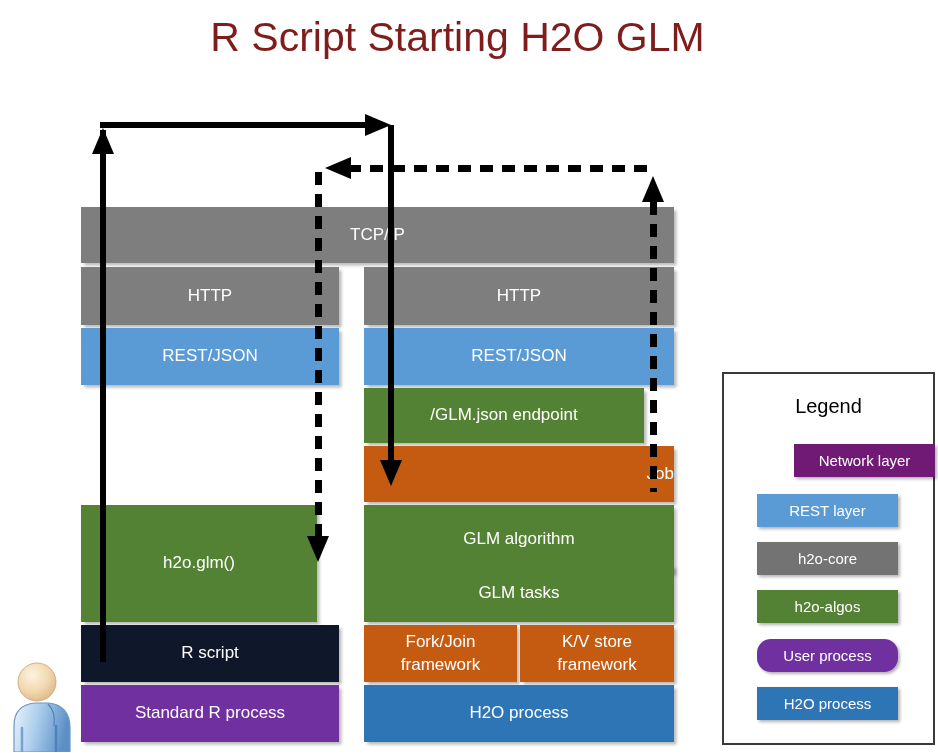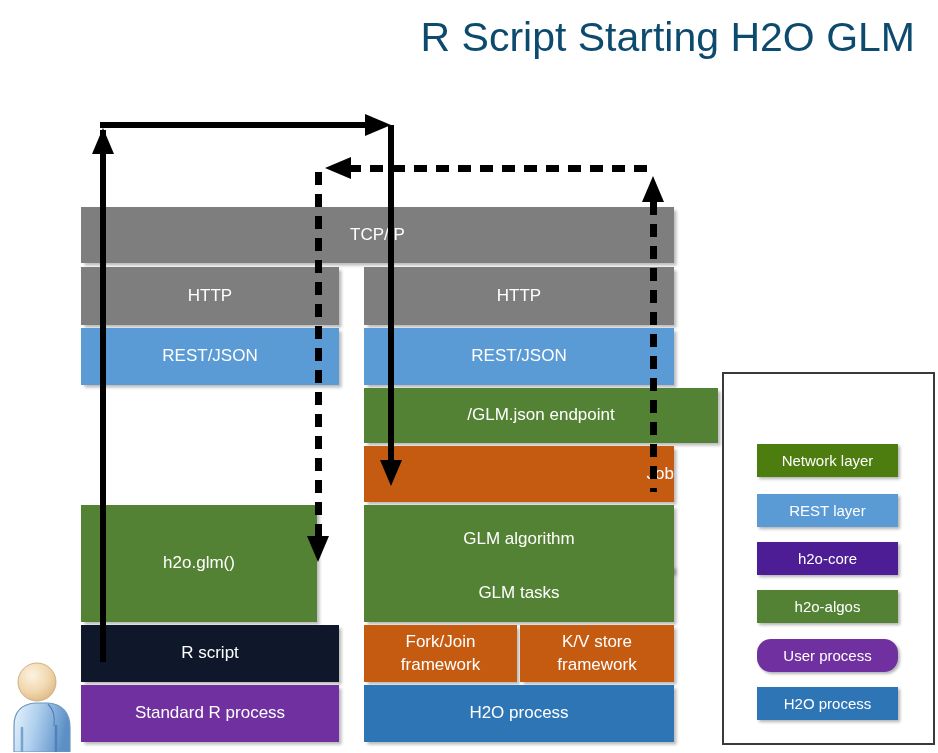--- a/index.html
+++ b/index.html
@@ -1,41 +1,41 @@
 <!DOCTYPE html>
 <html><head>
 <meta charset="utf-8">
 <style>
   html,body{margin:0;padding:0;background:#ffffff;}
   #stage{
     position:relative;width:938px;height:753px;background:#ffffff;overflow:hidden;
     font-family:"Liberation Sans",sans-serif;
   }
   .title{
-    position:absolute;left:0;top:14px;width:915px;text-align:right;
-    font-size:41px;color:#0c4a6e;letter-spacing:0px;
+    position:absolute;left:0;top:14px;width:915px;text-align:center;
+    font-size:41px;color:#7f1d1d;letter-spacing:0px;
   }
   .box{
     position:absolute;display:flex;align-items:center;justify-content:center;
     color:#fff;font-size:17px;text-align:center;line-height:1.3;
     box-shadow:2.5px 2.5px 3px rgba(0,0,0,0.28);
     z-index:1;
   }
   .box .two-line span{display:block;line-height:1.65;}
   
   .tcp      {left:81px;top:207px;width:593px;height:56px;}
   .l-http   {left:81px;top:267px;width:258px;height:58px;}
   .l-rest   {left:81px;top:328px;width:258px;height:57px;}
   .l-remote {left:81px;top:388px;width:258px;height:114px;}
   .l-glm    {left:81px;top:505px;width:236px;height:117px;}
   .l-script {left:81px;top:625px;width:258px;height:57px;}
   .l-proc   {left:81px;top:685px;width:258px;height:57px;text-align:right;}
   .r-http   {left:364px;top:267px;width:310px;height:58px;}
   .r-rest   {left:364px;top:328px;width:310px;height:57px;}
-  .r-endp   {left:364px;top:388px;width:354px;height:55px;}
+  .r-endp   {left:364px;top:388px;width:280px;height:55px;}
   .r-job    {left:364px;top:446px;width:310px;height:56px;justify-content:flex-end;}
   .r-algo   {left:364px;top:505px;width:310px;height:68px;}
   .r-tasks  {left:364px;top:565px;width:310px;height:57px;}
   .r-fork   {left:364px;top:625px;width:153px;height:57px;padding:0 8px;box-sizing:border-box;}
   .r-kv     {left:520px;top:625px;width:154px;height:57px;padding:0 8px;box-sizing:border-box;}
   .r-h2o    {left:364px;top:685px;width:310px;height:57px;}
   
   .arrow-seg{position:absolute;z-index:5;}
   .solid{background:#000;}
   .dash-v{background:repeating-linear-gradient(to bottom,#000 0,#000 13px,transparent 13px,transparent 22px);}
@@ -130,27 +130,28 @@
   <div>
     <div class="arrow-seg dash-v" style="left:650px;top:202px;width:7px;height:290px;"></div>
     <div class="tri tri-up" style="left:642px;top:176px;"></div>
     <div class="arrow-seg dash-h" style="left:348px;top:165px;width:304px;height:7px;"></div>
     <div class="tri tri-left" style="left:325px;top:157px;"></div>
     <div class="arrow-seg dash-v" style="left:315px;top:172px;width:7px;height:364px;"></div>
     <div class="tri tri-down" style="left:307px;top:536px;"></div>
   </div>
 
   <div class="legend">
-    <div class="legend-swatch ls0" style="background-color: #4d7c0f;">
+    <div class="legend-title">Legend</div>
+    <div class="legend-swatch ls0" style="background-color: #701a75; margin-left: 37px;">
       <span>Network layer</span>
     </div>
     <div class="legend-swatch ls1" style="background-color: rgb(91, 155, 213);">
       <span>REST layer</span>
     </div>
-    <div class="legend-swatch ls2" style="background-color: #4c1d95;">
+    <div class="legend-swatch ls2" style="background-color: #737373;">
       <span>h2o-core</span>
     </div>
     <div class="legend-swatch ls3" style="background-color: rgb(84, 130, 53);">
       <span>h2o-algos</span>
     </div>
     <div class="legend-swatch ls4" style="background-color: rgb(112, 48, 160); border-radius: 14px;">
       <span>User process</span>
     </div>
     <div class="legend-swatch ls5" style="background-color: rgb(46, 117, 182);">
       <span>H2O process</span>

